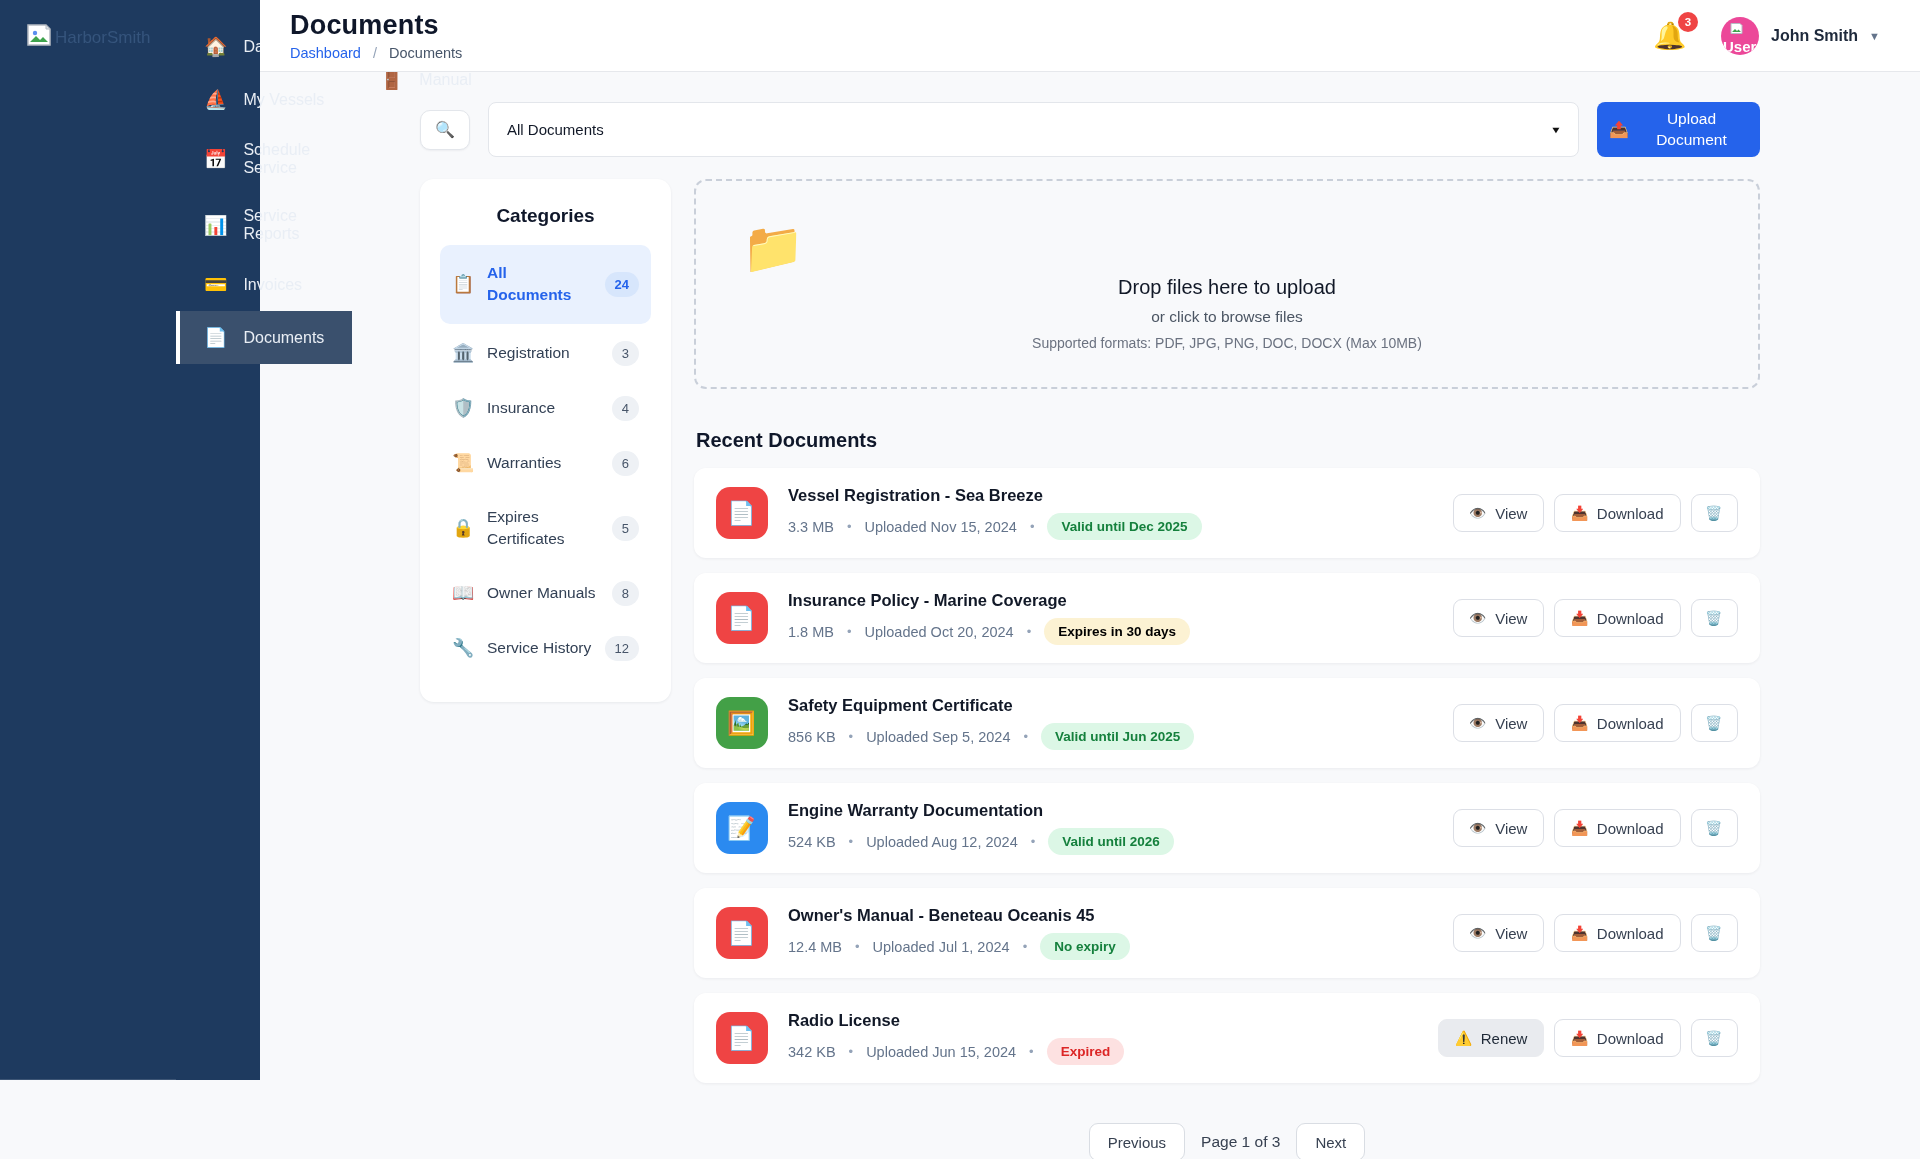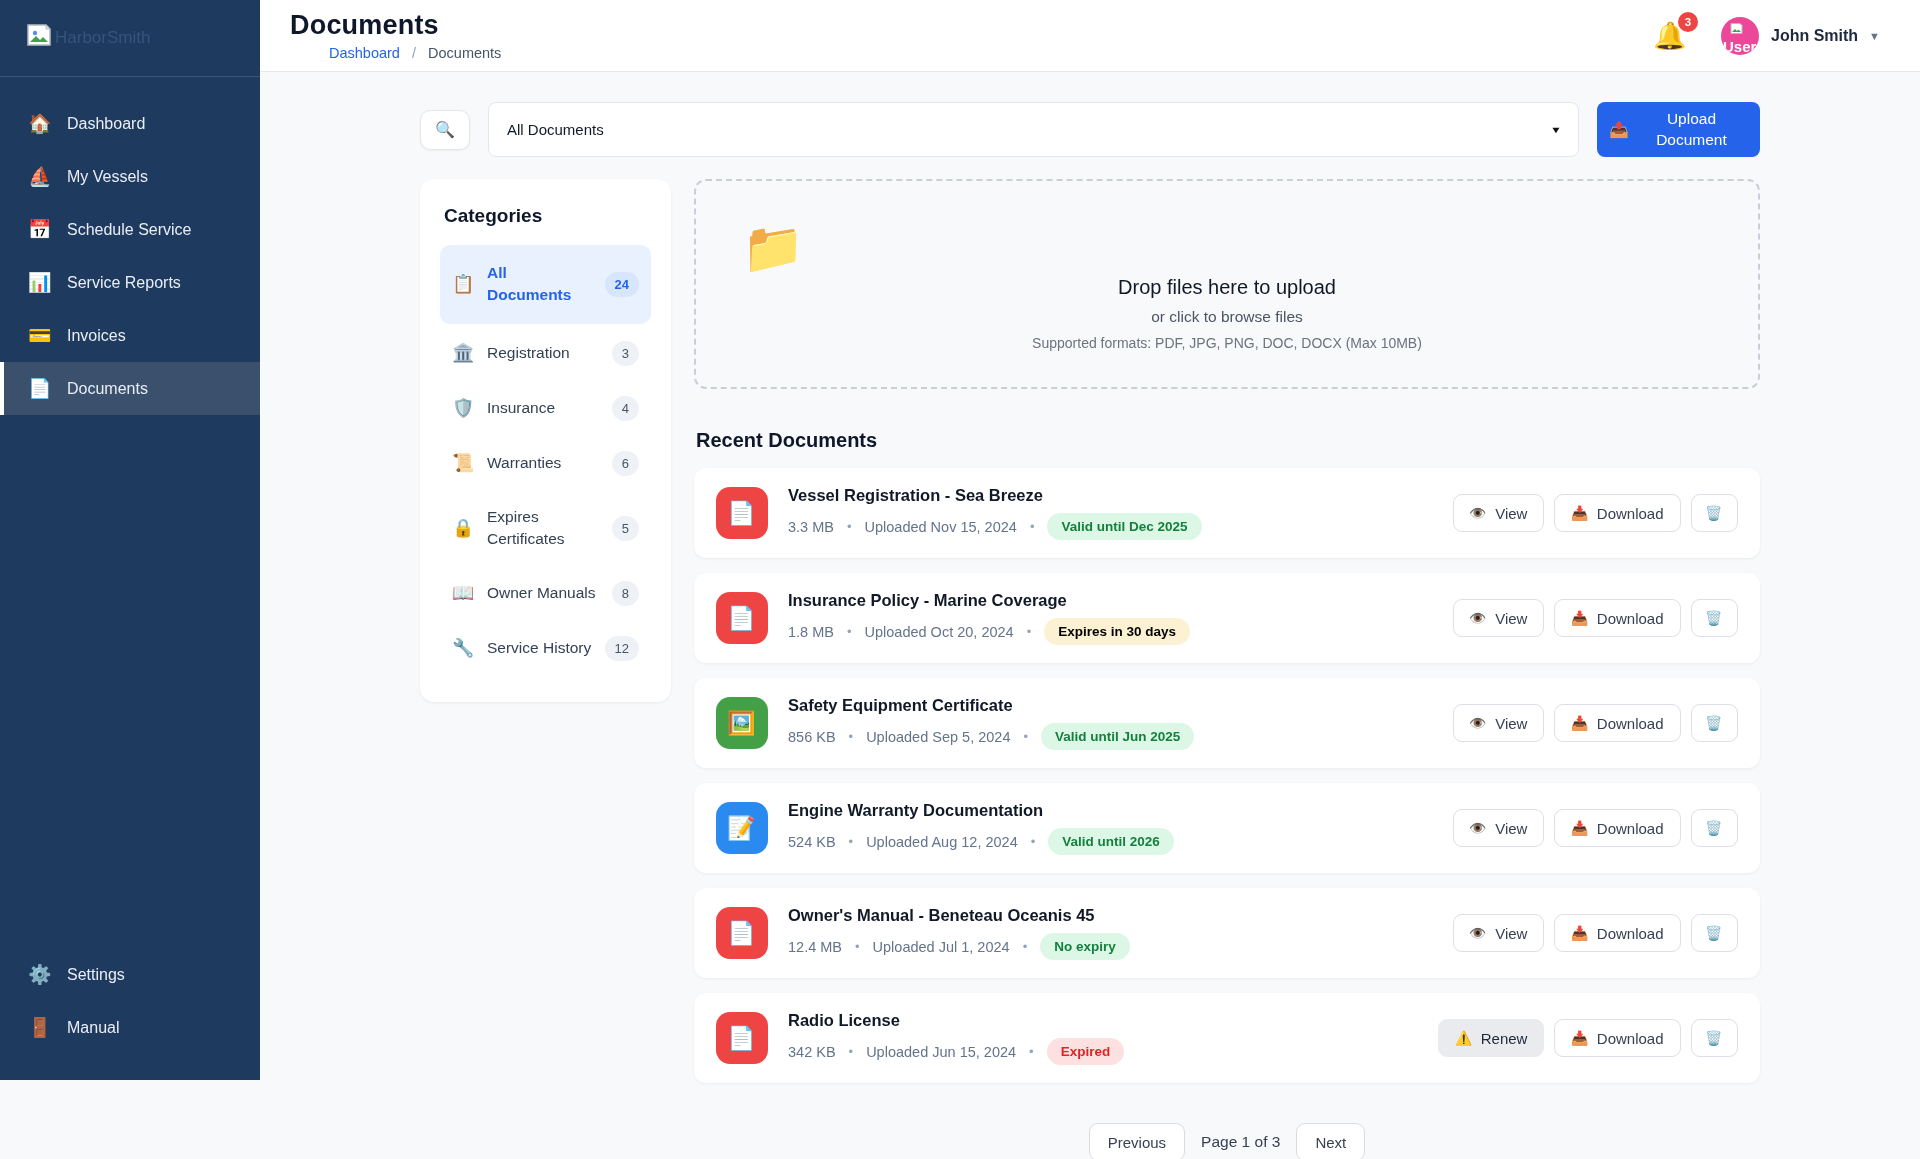--- a/index.html
+++ b/index.html
@@ -6,21 +6,21 @@
   html,body { background:#e9ebee; }
   .page {
     position:relative; width:1920px; height:1159px; overflow:hidden;
     background:#f8f9fb;
     font-family:"Liberation Sans","DejaVu Sans",sans-serif;
     color:#111827;
   }
   
   .sidebar {
     position:absolute; left:0; top:0; width:260px; height:1080px;
-    background:#1e3a5f; display:flex; flex-direction:column;
+    background:#1e3a5f; display:flex; 
   }
   .logo-area {
     padding:24px 26px 28px; border-bottom:1px solid rgba(255,255,255,.14);
     display:flex; align-items:flex-start; gap:3px;
   }
   .broken-img {
     width:26px; height:22px; flex:none; display:inline-block;
   }
   .logo-alt { color:#35547c; font-size:17px; margin-top:4px; }
   .nav { margin-top:20px; flex:1; }
@@ -34,21 +34,21 @@
   }
   .sidebar-footer { padding-bottom:26px; }
   
   .header {
     position:absolute; left:260px; top:0; width:1660px; height:72px;
     background:#ffffff; border-bottom:1px solid #e6e8ec;
     display:flex; align-items:center; justify-content:space-between;
     padding:0 40px 0 30px;
   }
   .page-title { font-size:27px; font-weight:700; color:#0f172a; margin-bottom:4px; letter-spacing:.2px; }
-  .breadcrumb { font-size:14.5px;margin-left:39px; }
+  .breadcrumb { font-size:14.5px; }
   .crumb-link { color:#2563eb; text-decoration:none; cursor:pointer; }
   .crumb-sep { color:#94a3b8; margin:0 8px; }
   .crumb-cur { color:#475569; }
   .header-right { display:flex; align-items:center; }
   .bell-wrap { position:relative; font-size:27px; cursor:pointer; margin-right:34px; }
   .bell-badge {
     position:absolute; top:-8px; right:-11px; background:#ef4444; color:#fff;
     font-size:11.5px; font-weight:700; min-width:20px; height:20px; padding:0 5px;
     border-radius:999px; display:flex; align-items:center; justify-content:center;
   }
@@ -89,21 +89,21 @@
     cursor:pointer; font-family:inherit;
   }
   .upload-btn .ai { font-size:16px; }
   .upload-btn .txt { flex:1; text-align:center; line-height:1.3; }
   .cols { display:flex; gap:23px; align-items:flex-start; }
   
   .cat-card {
     width:251px; background:#fff; border-radius:14px; padding:26px 20px 24px;
     box-shadow:0 1px 3px rgba(16,24,40,.07); flex:none;
   }
-  .cat-title { font-size:19px; font-weight:700; color:#0f172a; margin:0 4px 18px; }
+  .cat-title { font-size:19px; font-weight:700; color:#0f172a; margin:0 4px 18px;text-align:center; }
   .cat-item {
     display:flex; align-items:center; gap:13px; padding:13px 12px;
     border-radius:10px; margin-bottom:4px; font-size:15.5px; color:#334155; cursor:pointer;
   }
   .cat-item .ci { font-size:18px; width:22px; text-align:center; flex:none; }
   .cat-item .cl { flex:1; line-height:1.45; }
   .cat-badge {
     background:#eef1f5; color:#475569; font-size:13px; padding:5px 10px;
     border-radius:999px; min-width:16px; text-align:left; flex:none;
   }

